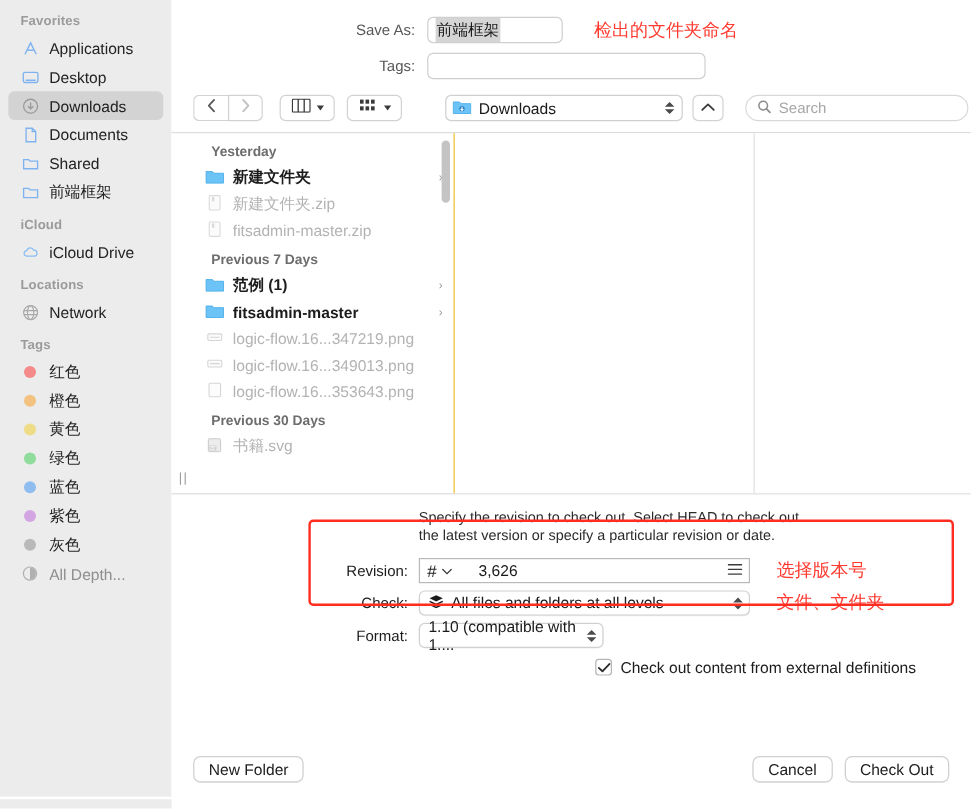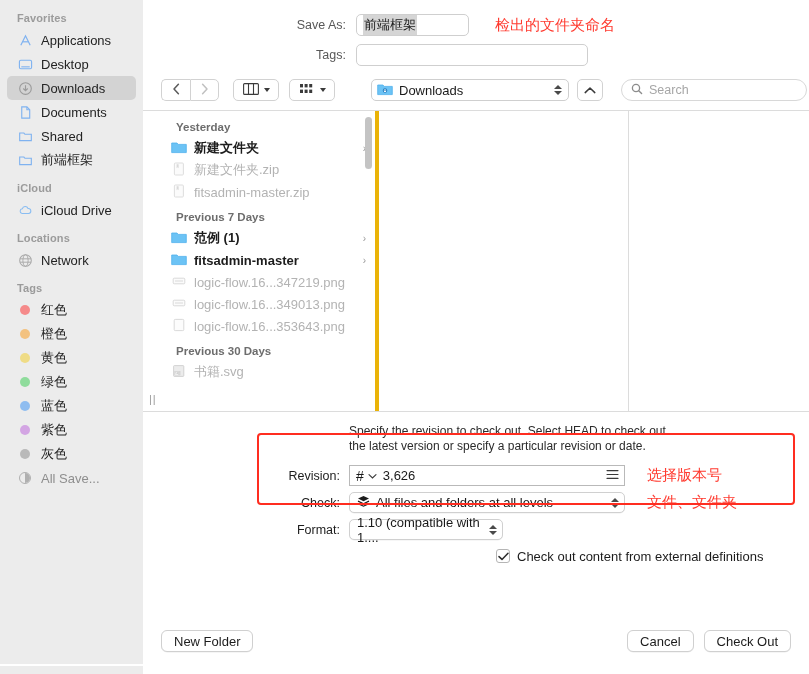--- a/index.html
+++ b/index.html
@@ -80,21 +80,21 @@
   .tri-u { width:0;height:0;border-left:4px solid transparent;border-right:4px solid transparent;border-bottom:4.5px solid #4a4a4a;}
   .tri-d { width:0;height:0;border-left:4px solid transparent;border-right:4px solid transparent;border-top:4.5px solid #4a4a4a;}
   .upbtn { width:26px;height:22px;border:1px solid #d2d2d2;border-radius:5px;background:#fff;display:flex;align-items:center;justify-content:center;}
   .searchfield {
     height: 22px; width: 186px; border:1px solid #d8d8d8; border-radius: 11px; background:#fff;
     display:flex; align-items:center; gap:6px; padding: 0 9px; font-size: 12.5px; color:#a6a6a6;
   }
 
   
   .browser { position:relative; height: 302px; border-top:1px solid #dcdcdc; border-bottom:1px solid #dcdcdc; display:flex; background:#fff; }
-  .col1 { position:relative; width: 236px; border-right:4px solid #eab308; overflow:hidden; padding-top: 2px; }
+  .col1 { position:relative; width: 236px; border-right:1px solid #eab308; overflow:hidden; padding-top: 2px; }
   .col2 { position:relative; width: 250px; border-right:1px solid #dcdcdc; background:#fff; }
   .col3 { position:relative; flex:1; background:#fff; }
   .grouphdr { font-size:11.5px; font-weight:bold; color:#6d6d6d; padding: 8px 0 4px 33px; }
   .frow { display:flex; align-items:center; height:22px; padding-left:28px; gap:7px; font-size:13px; color:#1c1c1c; }
   .frow.dim { color:#b3b3b3; }
   .frow .fname { white-space:nowrap; overflow:hidden; }
   .frow .fchev { margin-left:auto; margin-right:9px; color:#9a9a9a; font-size:10px; }
   .scrollbar { position:absolute; right:3px; top:6px; width:7px; height:52px; border-radius:4px; background:#c4c4c4; }
   .grip { position:absolute; left:6px; bottom:6px; font-size:11px; color:#9a9a9a; letter-spacing:1px;}
 
@@ -270,21 +270,21 @@
       <div class="sb-item">
         <span class="sb-ico">
             <span class="tagdot" id="dot6" style="background: rgb(185, 185, 185);"></span>
           </span>
         <span class="sb-lbl">灰色</span>
       </div>
       <div class="sb-item muted">
         <span class="sb-ico">
             <span class="alltags-ico"></span>
           </span>
-        <span class="sb-lbl">All Save...</span>
+        <span class="sb-lbl">All Depth...</span>
       </div>
     </div>
   </div>
 
   <div class="panel">
 
     <div class="toprows">
       <div class="fieldrow">
         <div class="flabel">Save As:</div>
         <div class="textfield" id="saveas-field">
@@ -489,21 +489,21 @@
 
       <div class="optrow" style="margin-top:8px;">
         <div class="olabel">Revision:</div>
         <div class="revfield">
           <span style="font-size:14px;color:#1a1a1a;">#</span>
           <span>
             <svg width="9" height="7" viewBox="0 0 9 7">
                 <path d="M1 1.6 L4.5 5 L8 1.6" fill="none" stroke="#3a3a3a" stroke-width="1.1" stroke-linecap="round"></path>
               </svg>
           </span>
-          <span style="margin-left:2px;">3,626</span>
+          <span style="margin-left:18px;">3,626</span>
           <span style="margin-left:auto;">
             <svg width="13" height="11" viewBox="0 0 13 11">
                 <path d="M1 1.6 H12 M1 5.5 H12 M1 9.4 H12" stroke="#3a3a3a" stroke-width="1.1" stroke-linecap="round"></path>
               </svg>
           </span>
         </div>
         <div class="annot-red" style="margin-left:22px;">选择版本号</div>
       </div>
 
       <div class="optrow">

